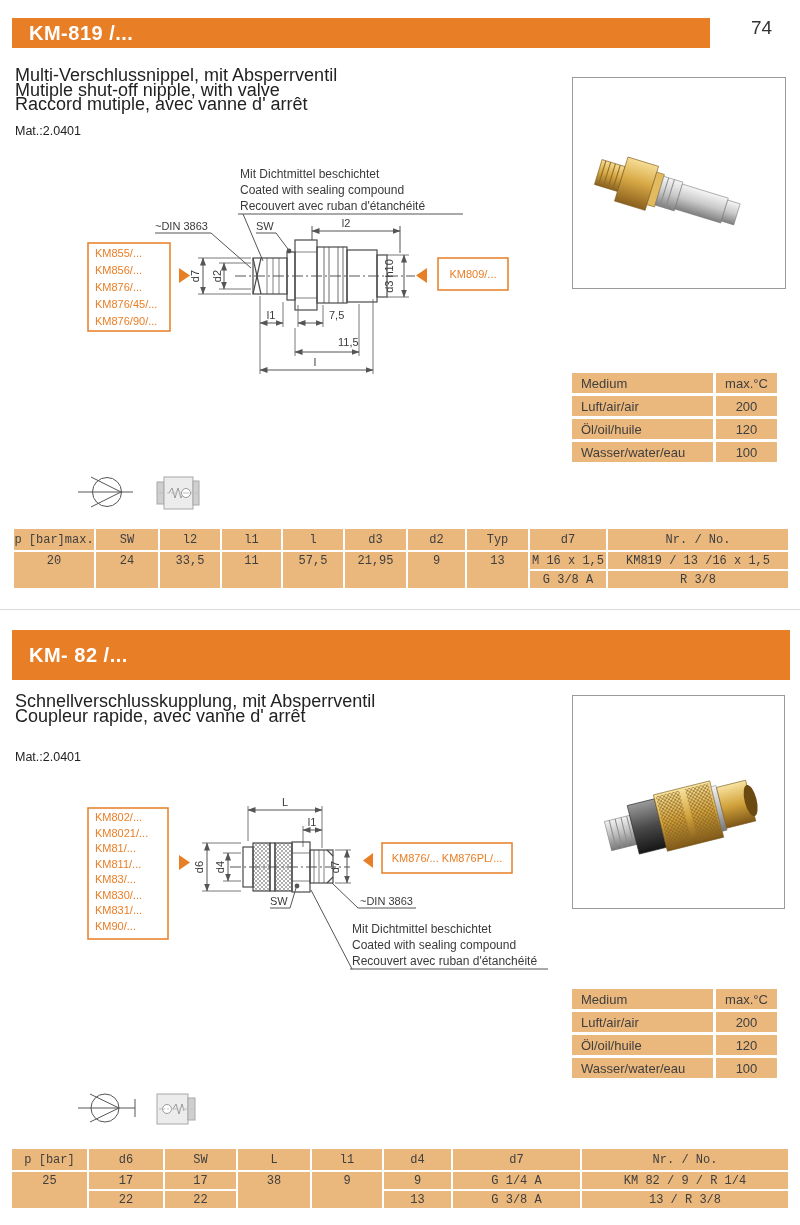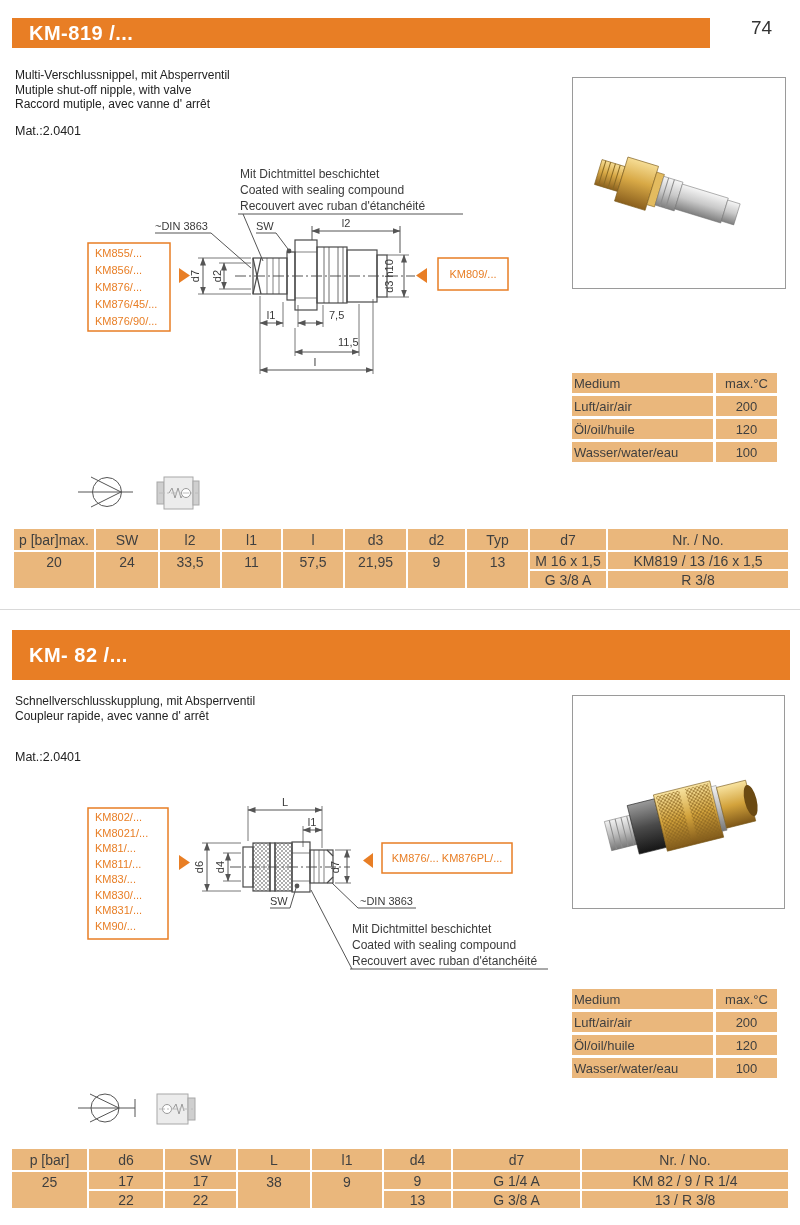--- a/index.html
+++ b/index.html
@@ -3,31 +3,31 @@
 <meta charset="utf-8">
 <style>
   html,body{margin:0;padding:0;}
   body{width:800px;height:1225px;position:relative;background:#fff;
        font-family:"Liberation Sans",sans-serif;overflow:hidden;}
   .abs{position:absolute;}
   .bar{background:#e87e25;color:#fff;font-weight:700;font-size:20px;
        display:flex;align-items:center;padding-left:17px;box-sizing:border-box;letter-spacing:.5px;}
   .pagenum{background:#fff;border-radius:50%;display:flex;align-items:center;
        justify-content:center;font-size:19px;color:#333;z-index:5;}
-  .desc{font-size:12px;line-height:14.5px;color:#222;}
+  .desc{font-size:18px;line-height:14.5px;color:#222;}
   .mat{font-size:12.5px;color:#222;}
   .photo{border:1px solid #9a9a9a;background:#fff;box-sizing:border-box;}
   .divider{background:#d9d9d9;height:1px;}
   svg text{font-family:"Liberation Sans",sans-serif;}
   .mtable{border-collapse:separate;border-spacing:3px;table-layout:fixed;}
   .mtable td{background:#eab77c;height:20px;font-size:13px;color:#3f3f3f;padding:0;}
-  .mtable td.ml{text-align:left;padding-left:2px;margin-top:10px;}
+  .mtable td.ml{text-align:left;padding-left:9px;margin-top:10px;}
   .mtable td.mv{text-align:center;}
   .dtable{border-collapse:separate;border-spacing:2px;table-layout:fixed;
-          font-size:14px;color:#3f3f3f;}
+          font-size:12px;color:#3f3f3f;font-family:Liberation Mono, monospace;}
   .dtable td{background:#eab77c;text-align:center;height:17px;padding:0;overflow:hidden;}
   .dtable tr.hr td{height:21px;}
   .dtable td.vt{vertical-align:top;padding-top:2px;}
 </style>
 </head>
 <body>
 
 <div class="abs bar" style="left:12px;top:18px;width:698px;height:30px">
   <span>KM-819 /...</span>
 </div>

